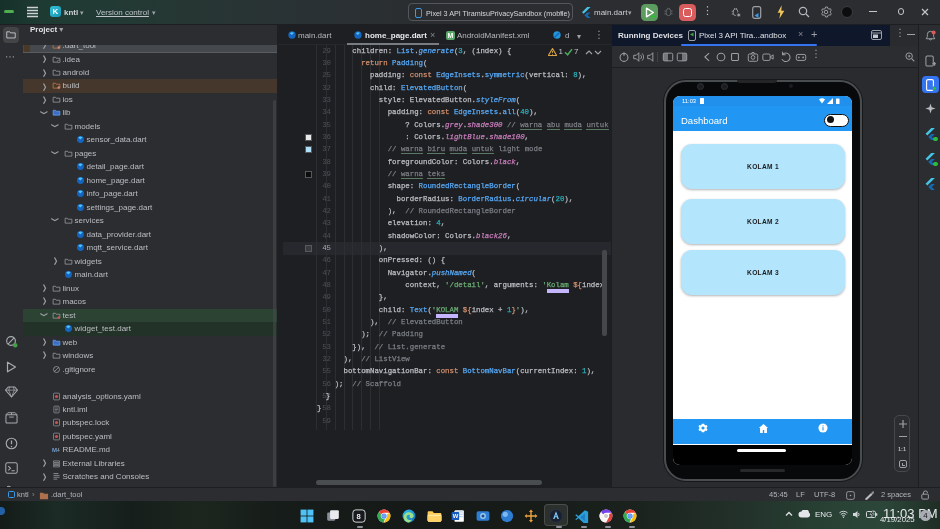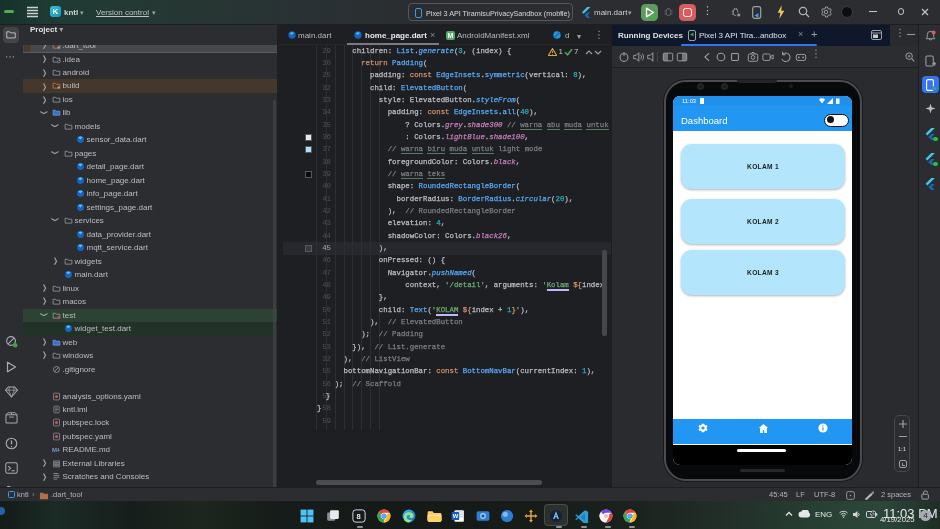--- a/index.html
+++ b/index.html
@@ -46,21 +46,21 @@
 #gutter{position:absolute;left:0px;top:19.8px;width:23px;text-align:right;font-family:"Liberation Mono",monospace;font-size:7.4px;line-height:12.34px;color:#4b5059;margin-left:30px;}
 .gl{height:12.34px;}
 .curn{color:#a9abb2;}
 #code{position:absolute;left:39px;top:19.8px;font-family:"Liberation Mono",monospace;font-size:7.367px;line-height:12.34px;-webkit-text-stroke:0.25px currentColor;}
 .cl{white-space:pre;}
 .cl{height:12.34px;}
 .cur{position:relative;}
 #curline{position:absolute;left:5px;top:217.24px;width:328px;height:12.34px;background:#26282e;}
 .d{color:#bcbec4;} .k{color:#CF8E6D;} .c{color:#56A8F5;}
 .m{color:#56A8F5;font-style:italic;} .n{color:#2AACB8;}
-.s{color:#6AAB73;} .su{color:#6AAB73;border-bottom:2px solid #c4b5fd;}
+.s{color:#6AAB73;} .su{color:#6AAB73;border-bottom:4px solid #c4b5fd;}
 .cm{color:#7A7E85;} .cu{color:#7A7E85;border-bottom:1px solid #5c7a62;}
 .p{color:#C77DBB;font-style:italic;}
 .swatch{position:absolute;left:27px;width:7px;height:7px;border:0.5px solid #55585c;}
 #insp{position:absolute;left:270px;top:22px;font-size:8px;color:#c2c5ca;white-space:nowrap;}
 #hscroll{position:absolute;left:38px;top:455px;width:226px;height:5px;background:#4a4d50;border-radius:2.5px;}
 #vscroll{position:absolute;left:324px;top:225px;width:5px;height:86px;background:#45474b;border-radius:2px;}
 
 
 #rpanel{position:absolute;left:611px;top:25px;width:307px;height:462px;background:#292b2e;border-left:1px solid #1c1e21;}
 #rheader{position:absolute;left:0;top:0;width:278px;height:21px;background:#0f172a;}

